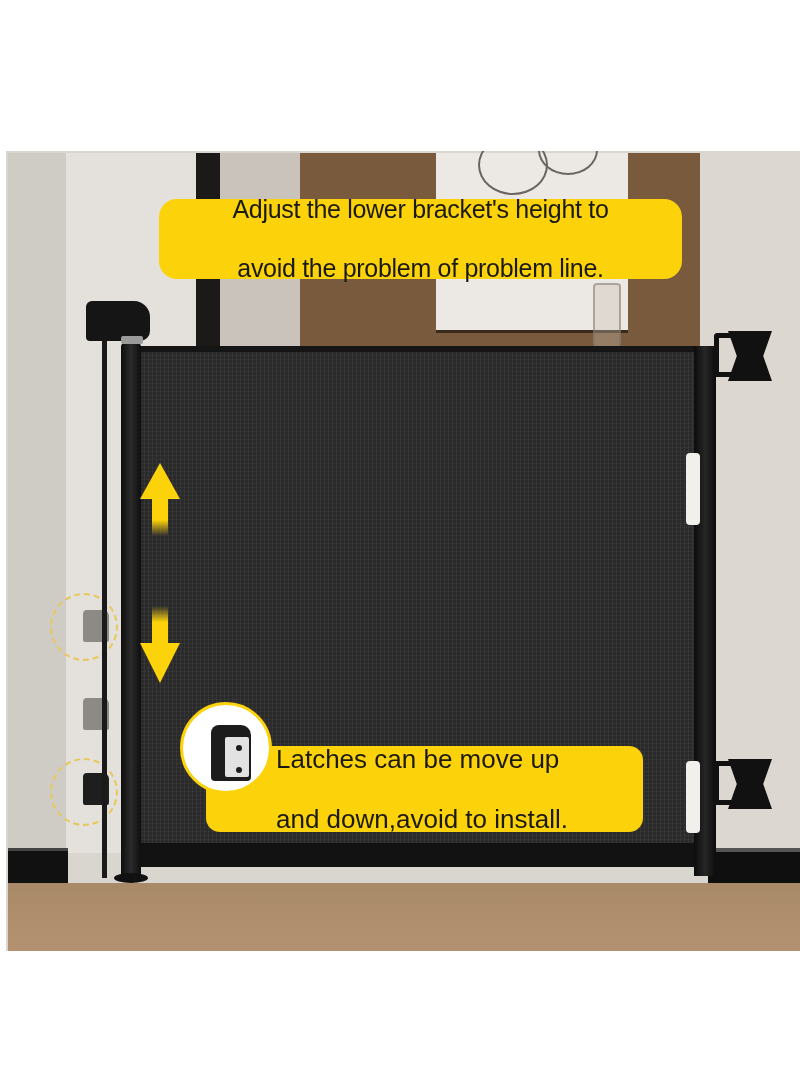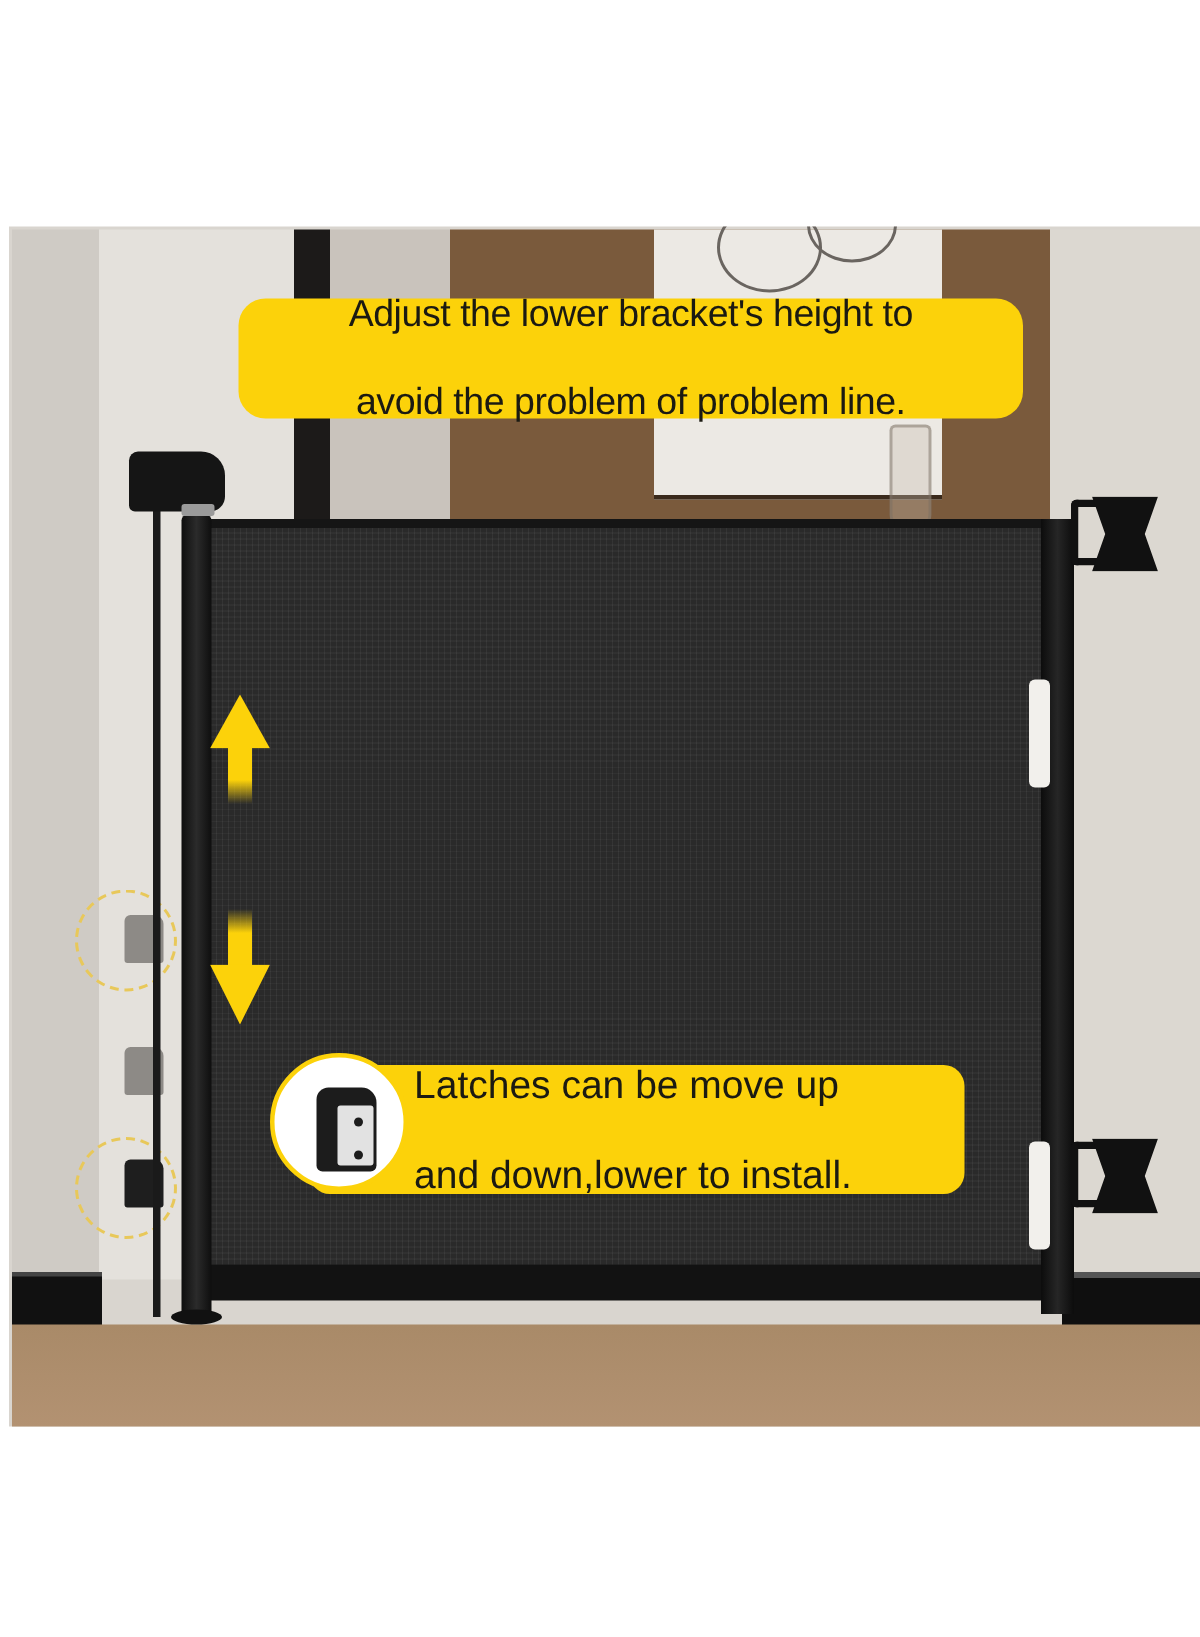--- a/index.html
+++ b/index.html
@@ -48,21 +48,21 @@
 
   
   .arrow-up { position: absolute; left: 134px; top: 457px; width: 40px; height: 36px; background: #fcd20a; clip-path: polygon(50% 0, 100% 100%, 0 100%); }
   .arrow-up-shaft { position: absolute; left: 146px; top: 490px; width: 16px; height: 40px; background: linear-gradient(#fcd20a 60%, rgba(252,210,10,0)); }
   .arrow-down-shaft { position: absolute; left: 146px; top: 600px; width: 16px; height: 40px; background: linear-gradient(rgba(252,210,10,0), #fcd20a 40%); }
   .arrow-down { position: absolute; left: 134px; top: 637px; width: 40px; height: 40px; background: #fcd20a; clip-path: polygon(0 0, 100% 0, 50% 100%); }
 
   
   .callout-top { position: absolute; left: 153px; top: 193px; width: 523px; height: 80px; background: #fcd20a; border-radius: 18px;
     display: flex; flex-direction: column; align-items: center; justify-content: center; color: #1b1a12; font-size: 25px; line-height: 31px; letter-spacing: -0.3px; }
-  .callout-bottom { position: absolute; left: 200px; top: 704px; width: 437px; height: 86px; background: #fcd20a; border-radius: 14px;
+  .callout-bottom { position: absolute; left: 200px; top: 740px; width: 437px; height: 86px; background: #fcd20a; border-radius: 14px;
     display: flex; flex-direction: column; justify-content: center; padding-left: 68px; color: #1b1a12; font-size: 26px; line-height: 32px; }
   .latch-circle { position: absolute; left: 174px; top: 696px; width: 92px; height: 92px; border-radius: 50%; background: #ffffff; border: 3px solid #fcd20a; }
   .latch-icon { position: absolute; left: 26px; top: 18px; width: 40px; height: 56px; background: #1c1c1c; border-radius: 8px 10px 4px 4px; }
   .latch-icon-face { position: absolute; left: 12px; top: 10px; width: 24px; height: 40px; background: #e2e2e2; border-radius: 2px; }
   .latch-icon-hole { position: absolute; width: 6px; height: 6px; background: #1c1c1c; border-radius: 50%; left: 9px; }
 </style>
 </head>
 <body>
 
 <div class="scene">
@@ -110,21 +110,21 @@
 <div class="arrow-down-shaft"></div>
 <div class="arrow-down"></div>
 
 <div class="callout-top">
   <div>Adjust the lower bracket's height to</div>
   <div>avoid the problem of problem line.</div>
 </div>
 
 <div class="callout-bottom">
   <div>Latches can be move up</div>
-  <div>and down,lower to install.</div>
+  <div>and down,avoid to install.</div>
 </div>
 <div class="latch-circle">
   <div class="latch-icon">
     <div class="latch-icon-face">
       <div class="latch-icon-hole" style="top:6px;"></div>
       <div class="latch-icon-hole" style="top:28px;"></div>
     </div>
   </div>
 </div>
 

